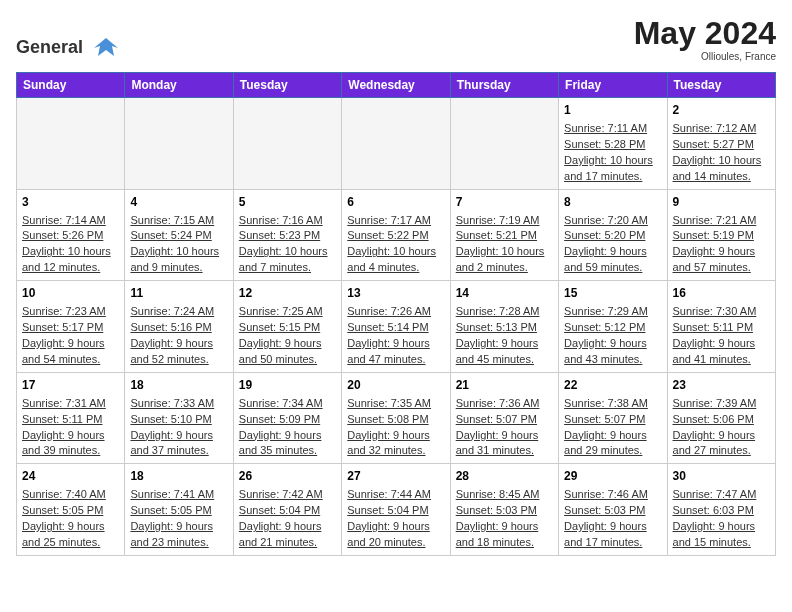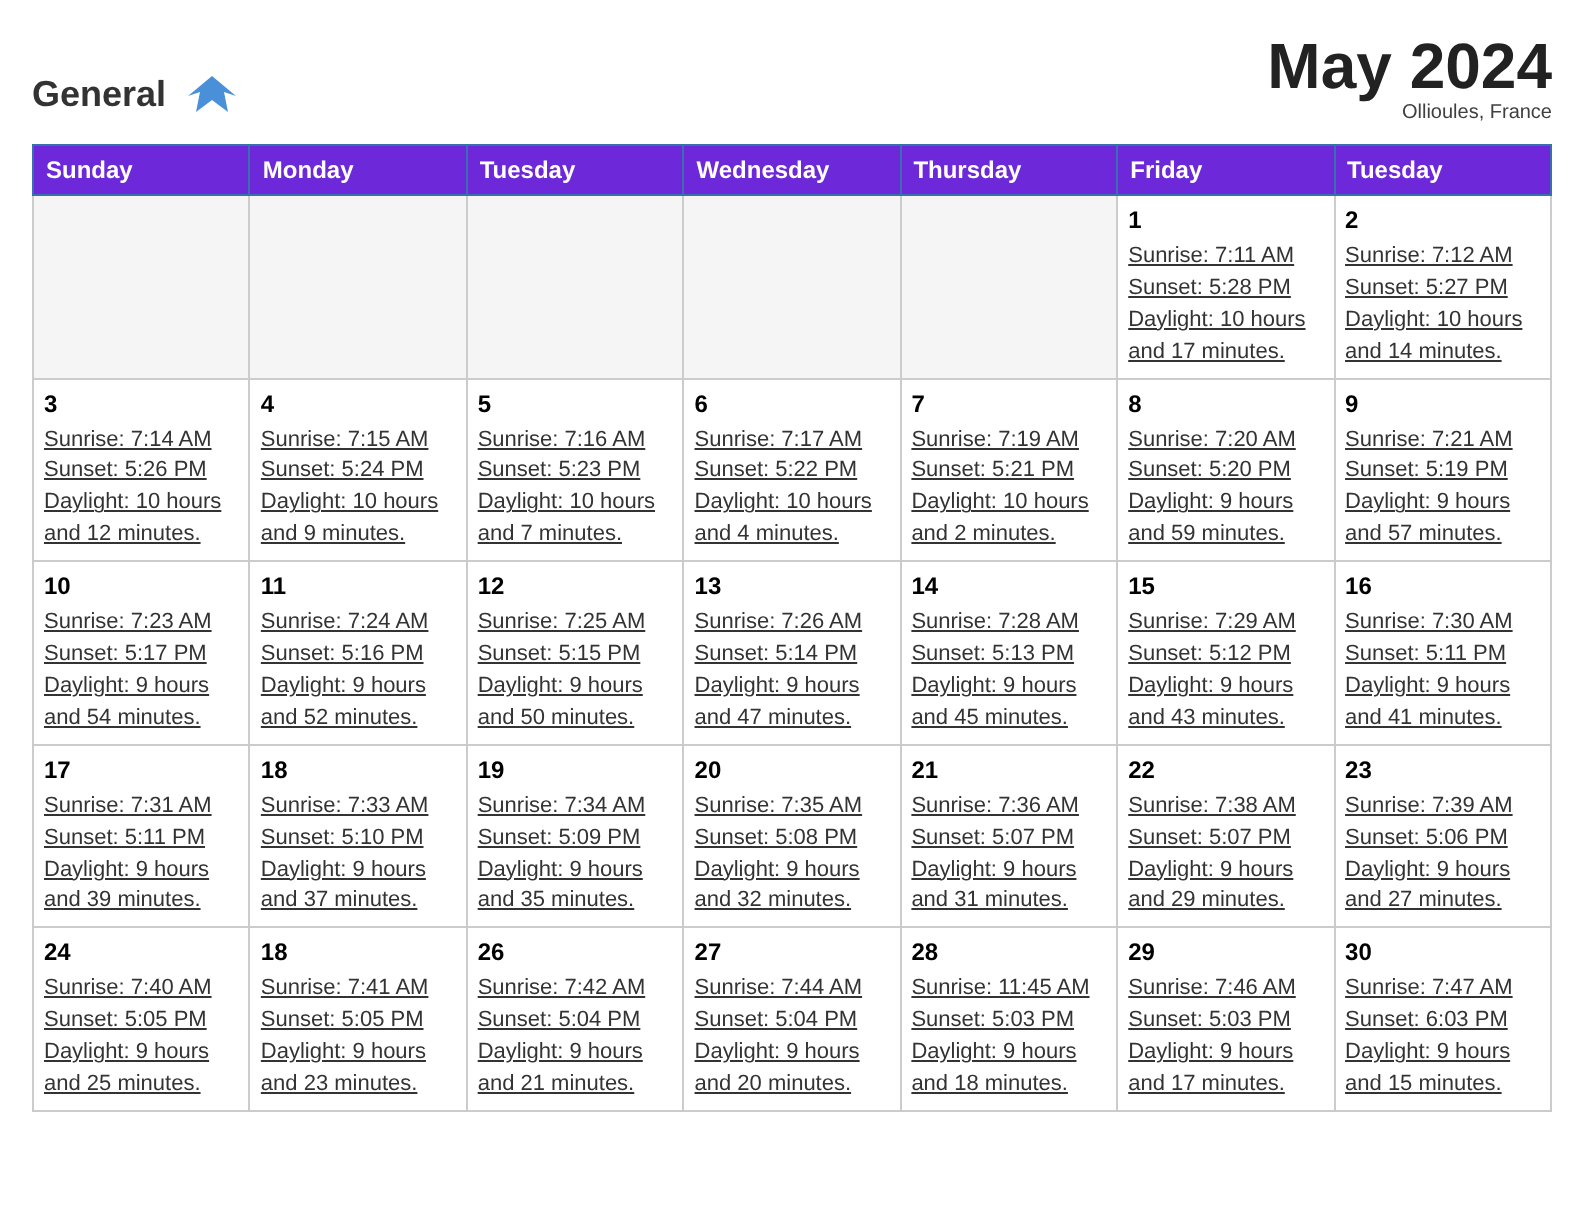--- a/index.html
+++ b/index.html
@@ -331,21 +331,21 @@
           </td>
           <td>
             <span class="day-num">27</span>
             <div class="day-info" style="white-space: pre-line;">Sunrise: 7:44 AM
 Sunset: 5:04 PM
 Daylight: 9 hours
 and 20 minutes.</div>
           </td>
           <td>
             <span class="day-num">28</span>
-            <div class="day-info" style="white-space: pre-line;">Sunrise: 11:45 AM
+            <div class="day-info" style="white-space: pre-line;">Sunrise: 8:45 AM
 Sunset: 5:03 PM
 Daylight: 9 hours
 and 18 minutes.</div>
           </td>
           <td>
             <span class="day-num">29</span>
             <div class="day-info" style="white-space: pre-line;">Sunrise: 7:46 AM
 Sunset: 5:03 PM
 Daylight: 9 hours
 and 17 minutes.</div>

